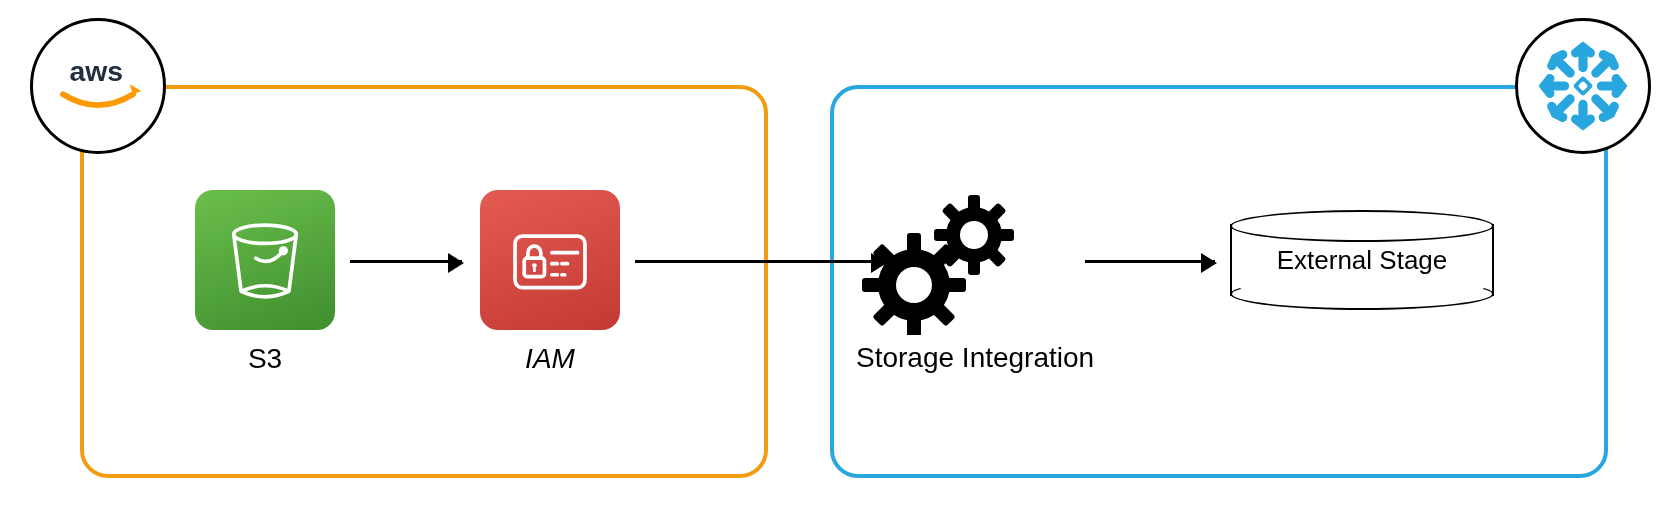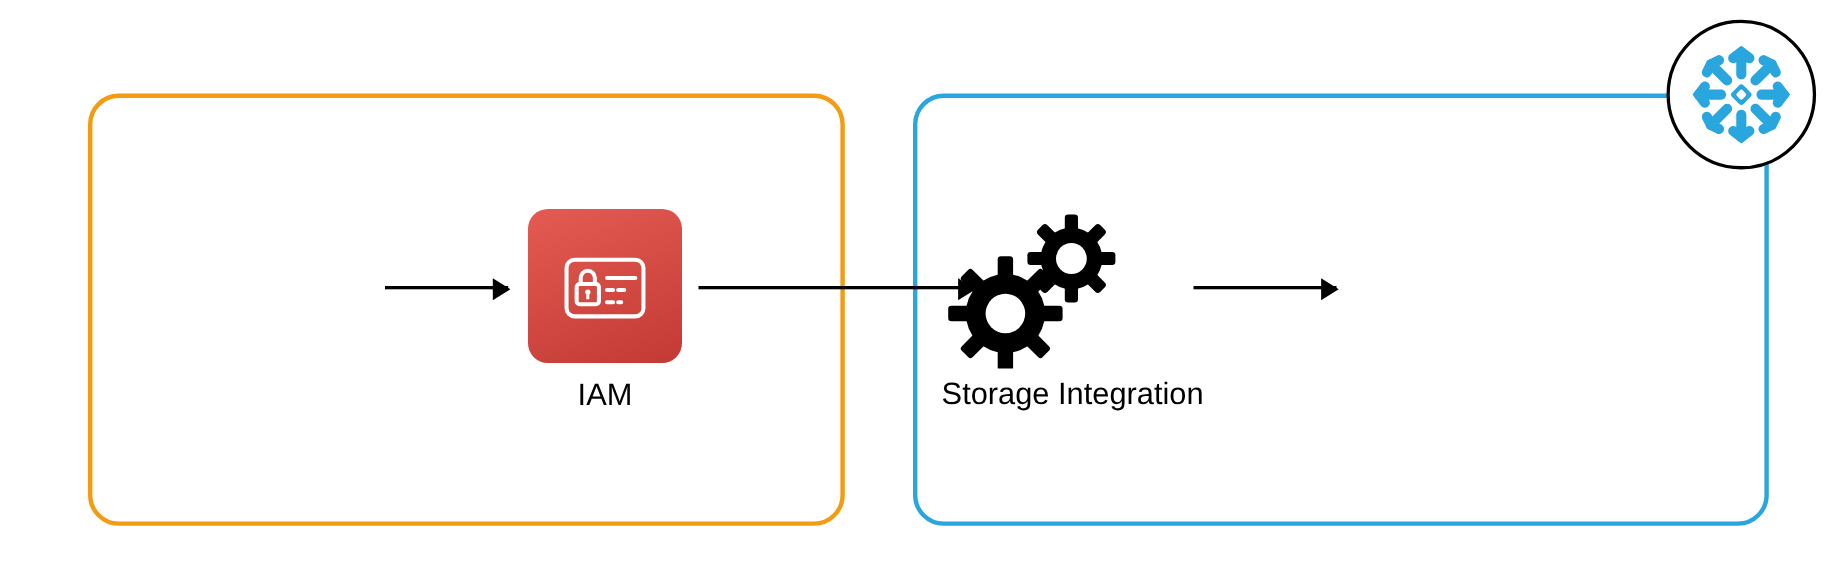--- a/index.html
+++ b/index.html
@@ -82,21 +82,21 @@
     justify-content: center;
   }
   .tile-s3 {
     background: linear-gradient(160deg, #6bbf4b 0%, #3e8e2f 100%);
   }
   .tile-iam {
     background: linear-gradient(160deg, #e45b54 0%, #c23a33 100%);
   }
 
   .node-s3  { left: 195px; top: 190px; }
-  .node-iam { left: 480px; top: 190px; }
+  .node-iam { left: 480px; top: 190px; font-style: italic; }
   .node-si  { left: 856px; top: 185px; }
   .node-si .node-label { margin-top: 6px; }
   .node-es  { left: 1230px; top: 210px; }
 
   
   .gears {
     width: 180px;
     height: 150px;
     position: relative;
   }
@@ -153,20 +153,27 @@
 </style>
 </head>
 <body>
 
 <div class="canvas">
 
   <div class="box box-aws"></div>
 
   <div class="box box-sf"></div>
 
+  <div class="badge badge-aws">
+    <svg viewBox="0 0 120 80" width="100" height="70">
+      <text x="58" y="34" text-anchor="middle" font-family="Arial, sans-serif" font-size="34" font-weight="700" fill="#232f3e">aws</text>
+      <path d="M18 50 Q60 76 102 50" fill="none" stroke="#ff9900" stroke-width="7" stroke-linecap="round"></path>
+      <path d="M102 50 l-4 -12 l14 8 z" fill="#ff9900"></path>
+    </svg>
+  </div>
 
   <div class="badge badge-sf">
     <svg viewBox="0 0 100 100" width="92" height="92">
       <g stroke="#29a6de" stroke-width="10" stroke-linecap="round" fill="none">
         <line x1="50" y1="8" x2="50" y2="30"></line>
         <line x1="50" y1="70" x2="50" y2="92"></line>
         <line x1="8" y1="50" x2="30" y2="50"></line>
         <line x1="70" y1="50" x2="92" y2="50"></line>
         <line x1="20" y1="20" x2="36" y2="36"></line>
         <line x1="64" y1="64" x2="80" y2="80"></line>
@@ -180,20 +187,32 @@
         <polyline points="16,28 20,20 28,16"></polyline>
         <polyline points="72,84 80,80 84,72"></polyline>
         <polyline points="84,28 80,20 72,16"></polyline>
         <polyline points="28,84 20,80 16,72"></polyline>
       </g>
       <rect x="42" y="42" width="16" height="16" rx="3" fill="#29a6de" transform="rotate(45 50 50)"></rect>
       <rect x="46" y="46" width="8" height="8" rx="2" fill="#fff" transform="rotate(45 50 50)"></rect>
     </svg>
   </div>
 
+  <div class="node node-s3">
+    <div class="tile tile-s3">
+      <svg viewBox="0 0 100 100" width="92" height="92">
+        <ellipse cx="50" cy="22" rx="34" ry="10" fill="none" stroke="#fff" stroke-width="4"></ellipse>
+        <path d="M16 22 L24 84 Q50 96 76 84 L84 22" fill="none" stroke="#fff" stroke-width="4" stroke-linejoin="round"></path>
+        <path d="M24 84 Q50 72 76 84" fill="none" stroke="#fff" stroke-width="4"></path>
+        <circle cx="70" cy="40" r="5" fill="#fff"></circle>
+        <path d="M70 40 Q55 58 40 48" fill="none" stroke="#fff" stroke-width="4" stroke-linecap="round"></path>
+      </svg>
+    </div>
+    <div class="node-label">S3</div>
+  </div>
 
   <div class="node node-iam">
     <div class="tile tile-iam">
       <svg viewBox="0 0 100 100" width="92" height="92">
         <rect x="12" y="24" width="76" height="56" rx="8" fill="none" stroke="#fff" stroke-width="4"></rect>
 
         <rect x="22" y="48" width="22" height="20" rx="3" fill="none" stroke="#fff" stroke-width="4"></rect>
         <path d="M26 48 v-6 a7 7 0 0 1 14 0 v6" fill="none" stroke="#fff" stroke-width="4"></path>
         <circle cx="33" cy="56" r="2.6" fill="#fff"></circle>
         <line x1="33" y1="58" x2="33" y2="63" stroke="#fff" stroke-width="3"></line>
@@ -240,18 +259,27 @@
             </g>
             <circle r="36" fill="#000"></circle>
             <circle r="18" fill="#fff"></circle>
           </g>
         </g>
       </svg>
     </div>
     <div class="node-label">Storage Integration</div>
   </div>
 
+  <div class="node node-es">
+    <div class="cylinder">
+      <div class="cyl-body">
+        <span>External Stage</span>
+      </div>
+      <div class="cyl-bot"></div>
+      <div class="cyl-top"></div>
+    </div>
+  </div>
 
   <div class="arrow arrow-1"></div>
   <div class="arrow arrow-2"></div>
   <div class="arrow arrow-3"></div>
 
 </div>
 
 </body></html>

